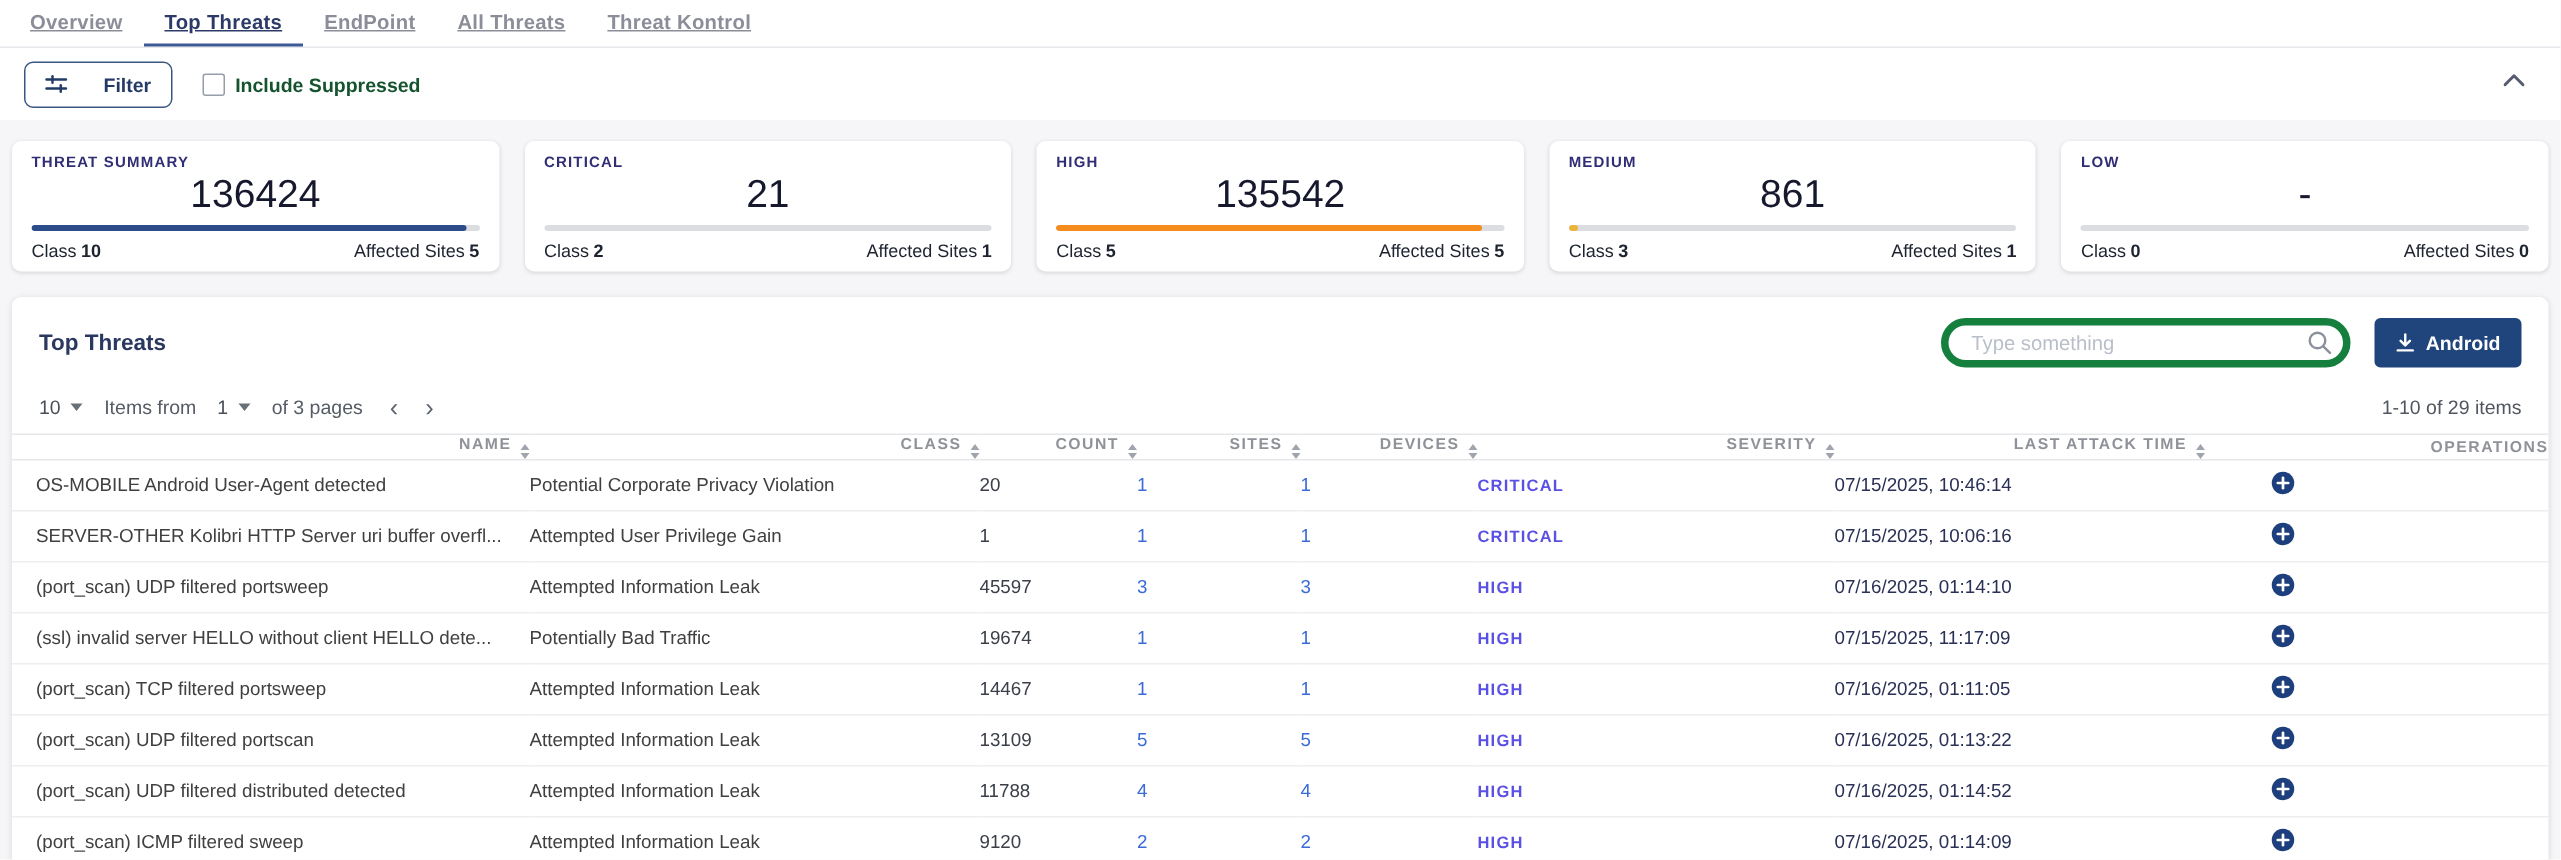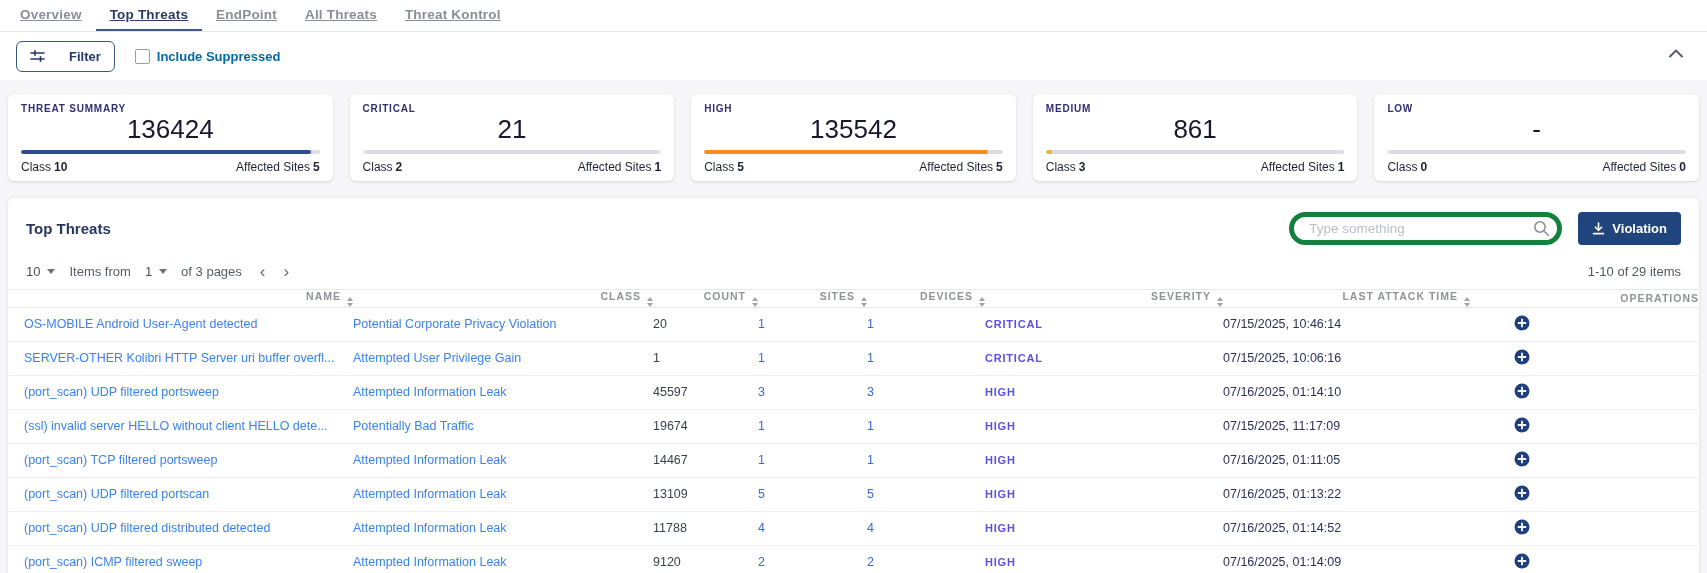--- a/index.html
+++ b/index.html
@@ -20,21 +20,21 @@
   .tab.active { color:#2c3a68; border-bottom-color:#3d5a96; }
   
   .filterbar { background:#fff; height:48px; display:flex; align-items:center; gap:20px; padding:0 16px; position:relative; }
   .filter-btn {
     display:inline-flex; align-items:center; gap:24px; cursor:pointer;
     border:1px solid #3c5684; border-radius:6px; background:#fff;
     height:31px; padding:0 13px; font:700 13px "Liberation Sans", sans-serif; color:#233a66;
   }
   .chk { display:inline-flex; align-items:center; gap:7px; cursor:pointer; }
   .chk .box { width:15px; height:15px; border:1.5px solid #989ea9; border-radius:2px; background:#fff; }
-  .chk .txt { font:600 13px "Liberation Sans", sans-serif; color:#0369a1; }
+  .chk .txt { font:600 13px "Liberation Sans", sans-serif; color:#14532d; }
   .collapse { position:absolute; right:24px; top:17px; cursor:pointer; line-height:0; }
   
   .cards-zone { padding:14px 8px 17px; display:flex; gap:17px; }
   .card {
     flex:1; background:#fff; border-radius:6px; box-shadow:0 1px 3px rgba(20,24,40,.14);
     padding:9px 13px 7px;
   }
   .card .lbl { font:700 10px "Liberation Sans", sans-serif; letter-spacing:.8px; color:#312e75; }
   .card .val { text-align:center; font:500 26px "Liberation Sans", sans-serif; color:#16182d; margin-top:1px; line-height:1.15; }
   .card .bar { height:4px; background:#dcdde0; border-radius:2px; margin:5px 0 6px; overflow:hidden; }
@@ -71,21 +71,21 @@
     border-top:1px solid #e6e7ea; border-bottom:1px solid #e6e7ea;
     text-align:right; padding:0 0; font:700 10.5px "Liberation Sans", sans-serif;
     letter-spacing:1px; color:#8f9298; cursor:pointer; white-space:nowrap;
   }
   thead th:first-child, tbody td:first-child { padding-left:16px; }
   .sort { display:inline-flex; flex-direction:column; gap:2px; margin-left:6px; vertical-align:-1px; }
   .sort i { display:block; width:0; height:0; border-left:3.5px solid transparent; border-right:3.5px solid transparent; }
   .sort .up { border-bottom:4px solid #a0a5ad; }
   .sort .down { border-top:4px solid #a0a5ad; }
   tbody td { border-bottom:1px solid #eceef0; padding:7px 12px 7px 0; white-space:nowrap; overflow:hidden; font:500 12.5px "Liberation Sans", sans-serif; }
-  .lnk-v { color:#3b82f6; text-decoration:none; cursor:pointer; }
+  .lnk-v { color:#404040; text-decoration:none; cursor:pointer; }
   .lnk-b { color:#3b6bd6; text-decoration:none; cursor:pointer; }
   .sev { color:#5b50e4; font:600 11px "Liberation Sans", sans-serif; letter-spacing:.8px; }
   .cnt { color:#3a3f48; }
   .time { color:#2b3156; }
   .ops { padding-left:44px; }
   .plus-btn { background:none; border:none; cursor:pointer; line-height:0; padding:0; }
 </style>
 </head>
 <body>
 
@@ -200,21 +200,21 @@
         </span>
       </div>
       <button class="dl-btn">
         <span style="line-height:0">
           <svg width="13" height="13" viewBox="0 0 13 13" fill="none" stroke="#fff" stroke-width="1.6" stroke-linecap="round" stroke-linejoin="round">
             <line x1="6.5" y1="1" x2="6.5" y2="8"></line>
               <polyline points="3.4,5.2 6.5,8.3 9.6,5.2"></polyline>
               <line x1="1.5" y1="11.6" x2="11.5" y2="11.6"></line>
           </svg>
         </span>
-        <span>Violation</span>
+        <span>Android</span>
       </button>
     </div>
   </div>
 
   <div class="pager">
     <span class="select">
       <span>10</span>
       <i class="caret"></i>
     </span>
     <span>Items from</span>

